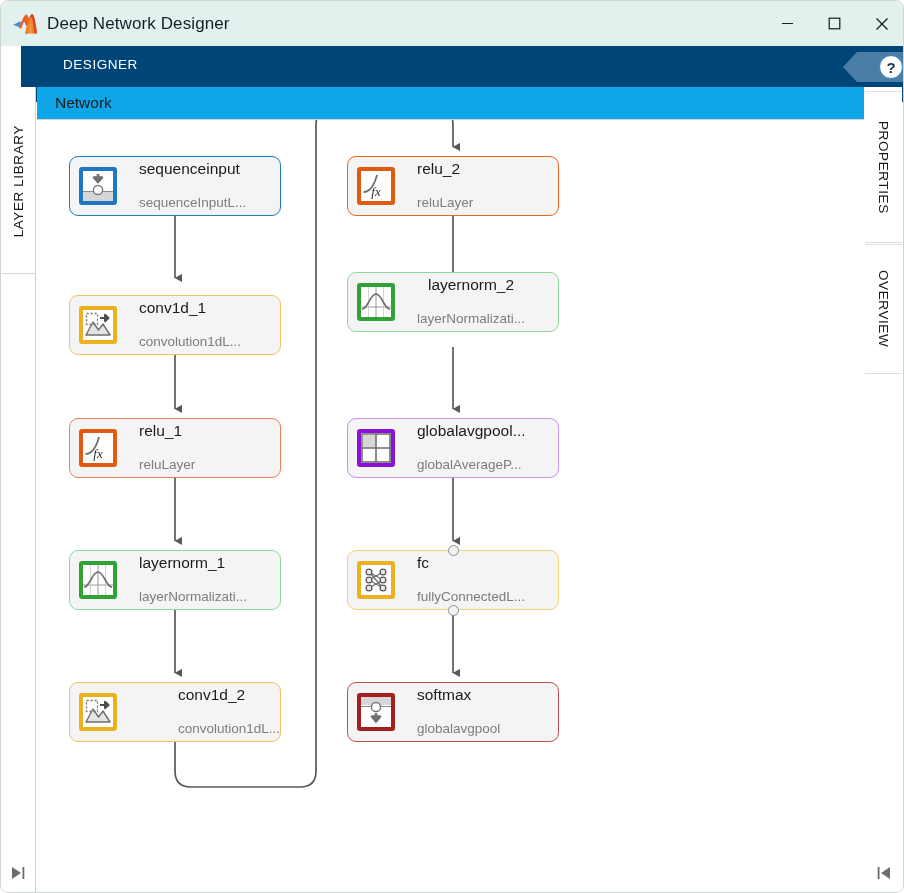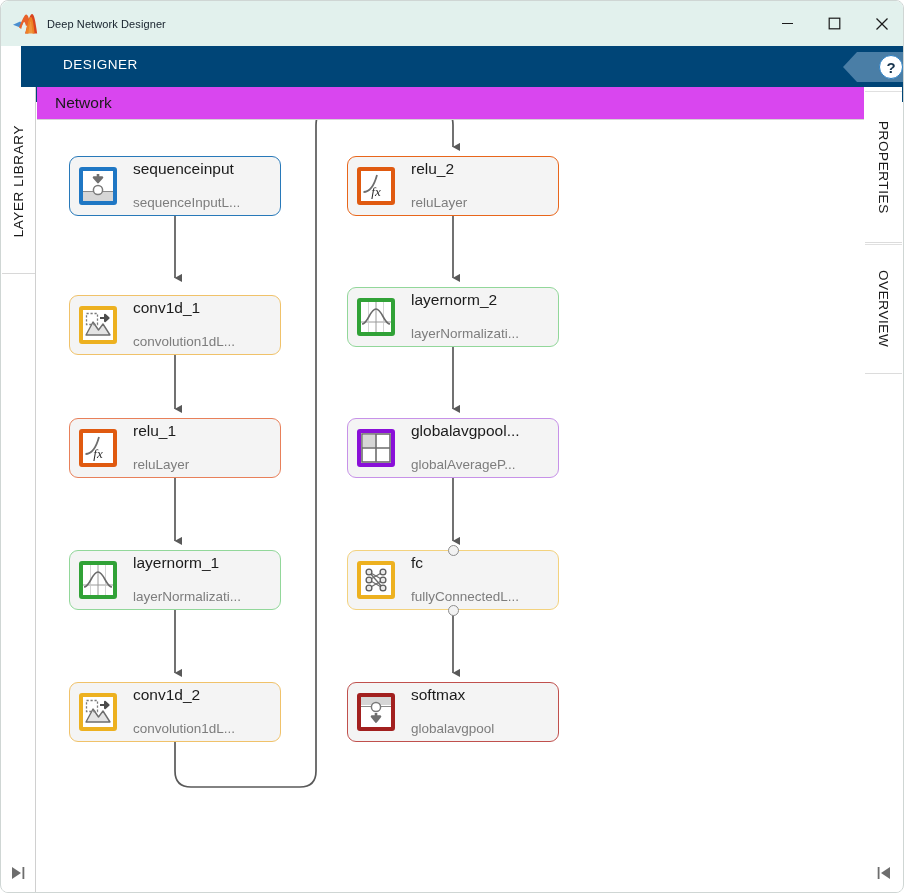--- a/index.html
+++ b/index.html
@@ -28,21 +28,21 @@
     display: flex; align-items: center;
     border-top-left-radius: 8px; border-top-right-radius: 8px;
   }
   .app-logo {
     position: relative;
     width: 26px; height: 24px;
     margin-left: 11px; margin-right: 9px;
     flex: 0 0 auto;
   }
   .app-title {
-    font-size: 11px; color: #15202b;
+    font-size: 17px; color: #15202b;
     letter-spacing: 0.1px;
     white-space: nowrap;
   }
   .win-buttons {
     position: absolute; right: 0; top: 0;
     height: 45px; display: flex;
   }
   .win-btn {
     width: 47px; height: 45px;
     display: flex; align-items: center; justify-content: center;
@@ -139,21 +139,21 @@
 
   
   .doc-area {
     position: absolute; left: 36px; top: 86px;
     width: 827px; height: 806px;
     background: #ffffff;
   }
   .doc-tabbar {
     position: absolute; left: 0; top: 0;
     width: 827px; height: 33px;
-    background: #d946ef;
+    background: #0ea5e9;
     border-bottom: 1px solid #d4d4d4;
   }
   .doc-tab {
     position: absolute; left: 10px; top: 4px;
     font-size: 15.5px; color: #1a1a1a;
     padding: 3px 8px;
     cursor: pointer;
   }
   .canvas {
     position: absolute; left: 0; top: 33px;
@@ -169,21 +169,21 @@
     height: 60px;
     border-radius: 9px;
     background: #f4f4f4;
     border: 1.4px solid #bbb;
     display: flex; align-items: center;
     cursor: pointer;
     overflow: hidden;
   }
   .node .ic {
     width: 52px; height: 38px;
-    margin-left: 9px; margin-right: 2px;
+    margin-left: 9px; margin-right: 8px;
     flex: 0 0 auto;
     border-radius: 3px;
     position: relative;
   }
   .node .txts { display: flex; flex-direction: column; line-height: 1.07; min-width: 0; }
   .node .nm {
     font-size: 15.5px; color: #1b1b1b; white-space: nowrap;
   }
   .node .tp {
     font-size: 13.5px; color: #7d7d7d; white-space: nowrap; margin-top: 18px;
@@ -365,21 +365,21 @@
         <line x1="7.5" y1="0" x2="7.5" y2="30" stroke="#c9c9c9" stroke-width="0.8"></line>
         <line x1="22.5" y1="0" x2="22.5" y2="30" stroke="#c9c9c9" stroke-width="0.8"></line>
         <path d="M1 22 C7 22 9 7 15 7 C21 7 23 22 29 22" fill="none" stroke="#6b6b6b" stroke-width="1.6"></path>
       </svg></div>
           </div>
           <div class="txts">
             <div class="nm">layernorm_1</div>
             <div class="tp">layerNormalizati...</div>
           </div>
         </div>
-        <div class="node" style="left: 32px; top: 562px; width: 212px; border-color: rgb(240, 194, 106);">
+        <div class="node" style="left: 32px; top: 562px; width: 212px; border-color: rgb(240, 194, 106); justify-content: space-between;">
           <div class="ic">
             <div class="icf" style="border-color: rgb(237, 177, 32);"></div>
             <div class="icin"><svg width="30" height="30" viewBox="0 0 30 30">
         <rect x="0" y="0" width="30" height="30" fill="#ffffff"></rect>
         <path d="M3 25 L10 12 L15.5 20 L20 14 L27 25 Z" fill="#e4e4e4" stroke="#6e6e6e" stroke-width="1.4" stroke-linejoin="round"></path>
         <rect x="3.5" y="3.5" width="11" height="11" fill="none" stroke="#7a7a7a" stroke-width="1.3" stroke-dasharray="2.2 1.8"></rect>
         <path d="M17 8 L25 8 M22 4.8 L25.6 8 L22 11.2 Z" stroke="#4d4d4d" stroke-width="2" fill="#4d4d4d" stroke-linejoin="round"></path>
       </svg></div>
           </div>
           <div class="txts">
@@ -394,21 +394,21 @@
         <rect x="0" y="0" width="30" height="30" fill="#ffffff"></rect>
         <path d="M2.5 21 C8 21 13 15 16 4" fill="none" stroke="#6e6e6e" stroke-width="1.8"></path>
         <text x="15" y="25" font-family="'Liberation Serif',serif" font-style="italic" font-size="13" fill="#2b2b2b" text-anchor="middle">fx</text>
       </svg></div>
           </div>
           <div class="txts">
             <div class="nm">relu_2</div>
             <div class="tp">reluLayer</div>
           </div>
         </div>
-        <div class="node" style="left: 310px; top: 167px; width: 212px; border-color: rgb(146, 215, 154);">
+        <div class="node" style="left: 310px; top: 152px; width: 212px; border-color: rgb(146, 215, 154); text-align: center;">
           <div class="ic">
             <div class="icf" style="border-color: rgb(49, 162, 55);"></div>
             <div class="icin"><svg width="30" height="30" viewBox="0 0 30 30">
         <rect x="0" y="0" width="30" height="30" fill="#ffffff"></rect>
         <line x1="15" y1="0" x2="15" y2="30" stroke="#9a9a9a" stroke-width="1"></line>
         <line x1="0" y1="20" x2="30" y2="20" stroke="#9a9a9a" stroke-width="1"></line>
         <line x1="7.5" y1="0" x2="7.5" y2="30" stroke="#c9c9c9" stroke-width="0.8"></line>
         <line x1="22.5" y1="0" x2="22.5" y2="30" stroke="#c9c9c9" stroke-width="0.8"></line>
         <path d="M1 22 C7 22 9 7 15 7 C21 7 23 22 29 22" fill="none" stroke="#6b6b6b" stroke-width="1.6"></path>
       </svg></div>

